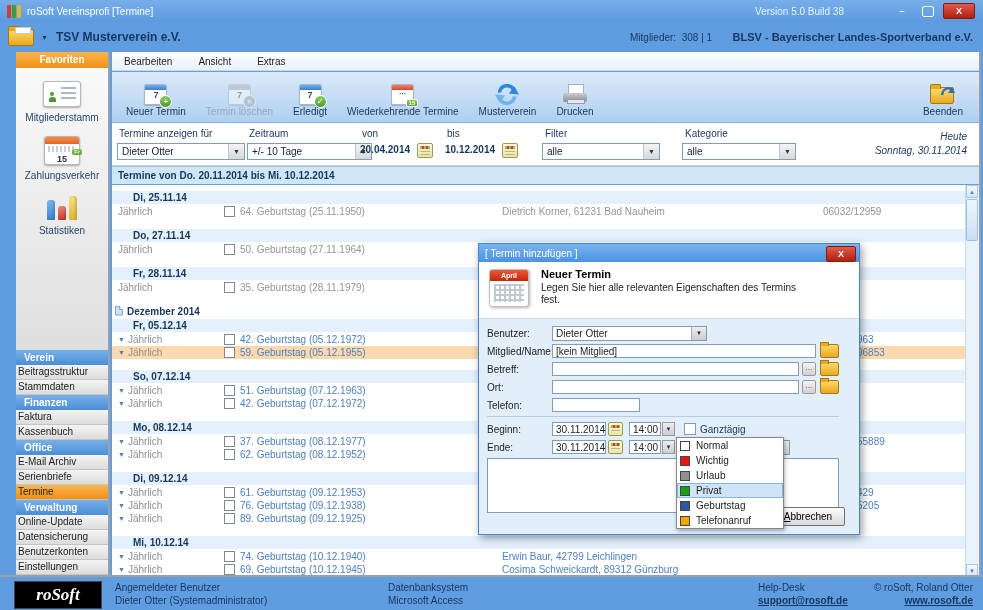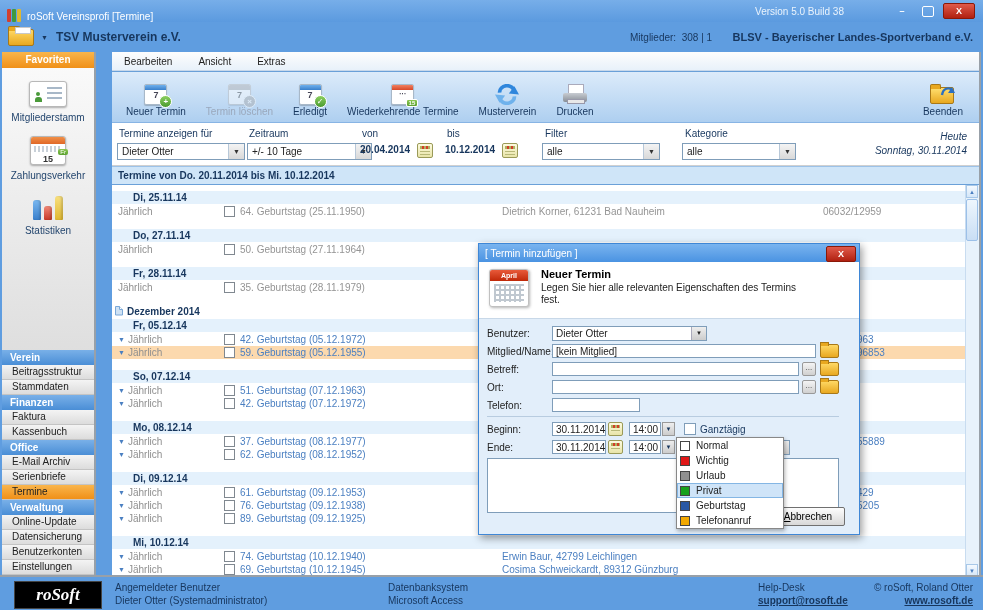--- a/index.html
+++ b/index.html
@@ -1,19 +1,19 @@
 <!DOCTYPE html>
 <html><head>
 <meta charset="utf-8">
 <style>
   html,body{margin:0;padding:0;}
   body{width:983px;height:610px;overflow:hidden;font-family:"Liberation Sans","DejaVu Sans",sans-serif;font-size:10px;color:#17365d;}
   #app{position:relative;width:983px;height:610px;background:#5f9de0;}
   
-  .titlebar{position:absolute;left:0;top:0;width:983px;height:22px;background:linear-gradient(#74acе8,#5f9de0);background:linear-gradient(#77aee9,#5b9adf);display:flex;align-items:flex-end;color:#fff;}
+  .titlebar{position:absolute;left:0;top:0;width:983px;height:22px;background:linear-gradient(#74acе8,#5f9de0);background:linear-gradient(#77aee9,#5b9adf);display:flex;align-items:center;color:#fff;}
   .app-icon{display:inline-flex;gap:1px;margin:0 6px 0 7px;}
   .app-icon i{width:4px;height:13px;border-radius:1px;display:block;}
   .app-icon i:nth-child(1){background:#d04030;}
   .app-icon i:nth-child(2){background:#3f9a40;}
   .app-icon i:nth-child(3){background:#e0b830;}
   .tb-title{font-size:10px;}
   .tb-right{position:absolute;right:8px;top:0;height:22px;display:flex;align-items:center;gap:5px;}
   .tb-version{color:#eaf3fc;font-size:10px;margin-right:42px;}
   .winbtn{width:22px;height:14px;display:flex;align-items:center;justify-content:center;color:#fff;font-size:9px;font-weight:bold;border-radius:2px;}
   .btn-min::before{content:"–";}
@@ -23,28 +23,28 @@
   
   .subheader{position:absolute;left:0;top:22px;width:983px;height:30px;display:flex;align-items:center;}
   .ic-folder{width:24px;height:15px;position:relative;background:linear-gradient(#ffd966,#e8a820);border:1px solid #a87818;border-radius:2px;margin-left:8px;}
   .ic-folder::before{content:"";position:absolute;left:-1px;top:-4px;width:10px;height:4px;background:#e8a820;border:1px solid #a87818;border-bottom:none;border-radius:2px 2px 0 0;}
   .ic-folder::after{content:"";position:absolute;right:2px;top:-3px;width:14px;height:5px;background:#fff;border:1px solid #c8c8c8;}
   .dd-caret{font-size:7px;color:#17365d;margin:0 8px 0 7px;}
   .club-name{font-size:12px;font-weight:bold;color:#17365d;}
   .members{position:absolute;left:630px;color:#17365d;}
   .federation{position:absolute;right:10px;font-weight:bold;font-size:11px;color:#17365d;}
   
-  .sidebar{position:absolute;left:2px;top:52px;width:94px;height:523px;background:linear-gradient(#fbfbfb,#c9c9c9);border-right:2px solid #98a0a8;display:flex;flex-direction:column;box-sizing:border-box;}
+  .sidebar{position:absolute;left:16px;top:52px;width:94px;height:523px;background:linear-gradient(#fbfbfb,#c9c9c9);border-right:2px solid #98a0a8;display:flex;flex-direction:column;box-sizing:border-box;}
   .fav-header{height:16px;line-height:16px;text-align:center;font-weight:bold;color:#fff;background:linear-gradient(#f9b54c,#f09018);}
   .fav-item{text-align:center;margin-top:13px;cursor:default;}
   .fav-ic{display:inline-block;margin-bottom:3px;}
   .fav-label{color:#24466e;font-size:10px;}
   .side-spacer{flex:1;}
   .side-sec-header{height:15px;line-height:15px;padding-left:8px;font-weight:bold;color:#fff;background:linear-gradient(#79b0e8,#4a8ed6);}
-  .side-item{height:14px;line-height:14px;padding-left:10px;color:#222;background:linear-gradient(#f4f4f4,#dcdcdc);border-bottom:1px solid #c4c4c4;}
+  .side-item{height:14px;line-height:14px;padding-left:2px;color:#222;background:linear-gradient(#f4f4f4,#dcdcdc);border-bottom:1px solid #c4c4c4;}
   .side-item.active{background:linear-gradient(#f9b54c,#f09018);color:#222;font-weight:normal;}
   
   .ic-card{position:relative;width:36px;height:24px;background:#fff;border:1px solid #b8b8b8;border-radius:3px;box-shadow:0 1px 2px rgba(0,0,0,.3);display:inline-block;}
   .ic-card .fig{position:absolute;left:5px;bottom:4px;width:10px;height:10px;}
   .ic-card .fig::before{content:"";position:absolute;left:1px;top:0;width:4px;height:4px;border-radius:50%;background:#4a9a3a;}
   .ic-card .fig::after{content:"";position:absolute;left:0;bottom:0;width:7px;height:5px;border-radius:3px 3px 0 0;background:#4a9a3a;}
   .ic-card .lines{position:absolute;right:4px;top:5px;width:15px;height:14px;background:repeating-linear-gradient(to bottom,#a8b8c8 0 2px,transparent 2px 5px);}
   .ic-cal{position:relative;width:34px;height:27px;background:#fff;border:1px solid #b8b8b8;border-radius:3px;box-shadow:0 1px 2px rgba(0,0,0,.3);display:inline-block;}
   .ic-cal .top{position:absolute;top:0;left:0;right:0;height:7px;background:linear-gradient(#f09048,#e06828);border-radius:2px 2px 0 0;}
   .ic-cal .grid{position:absolute;top:9px;left:3px;right:3px;height:6px;background:repeating-linear-gradient(to right,#c8d0d8 0 2px,transparent 2px 4px);}

